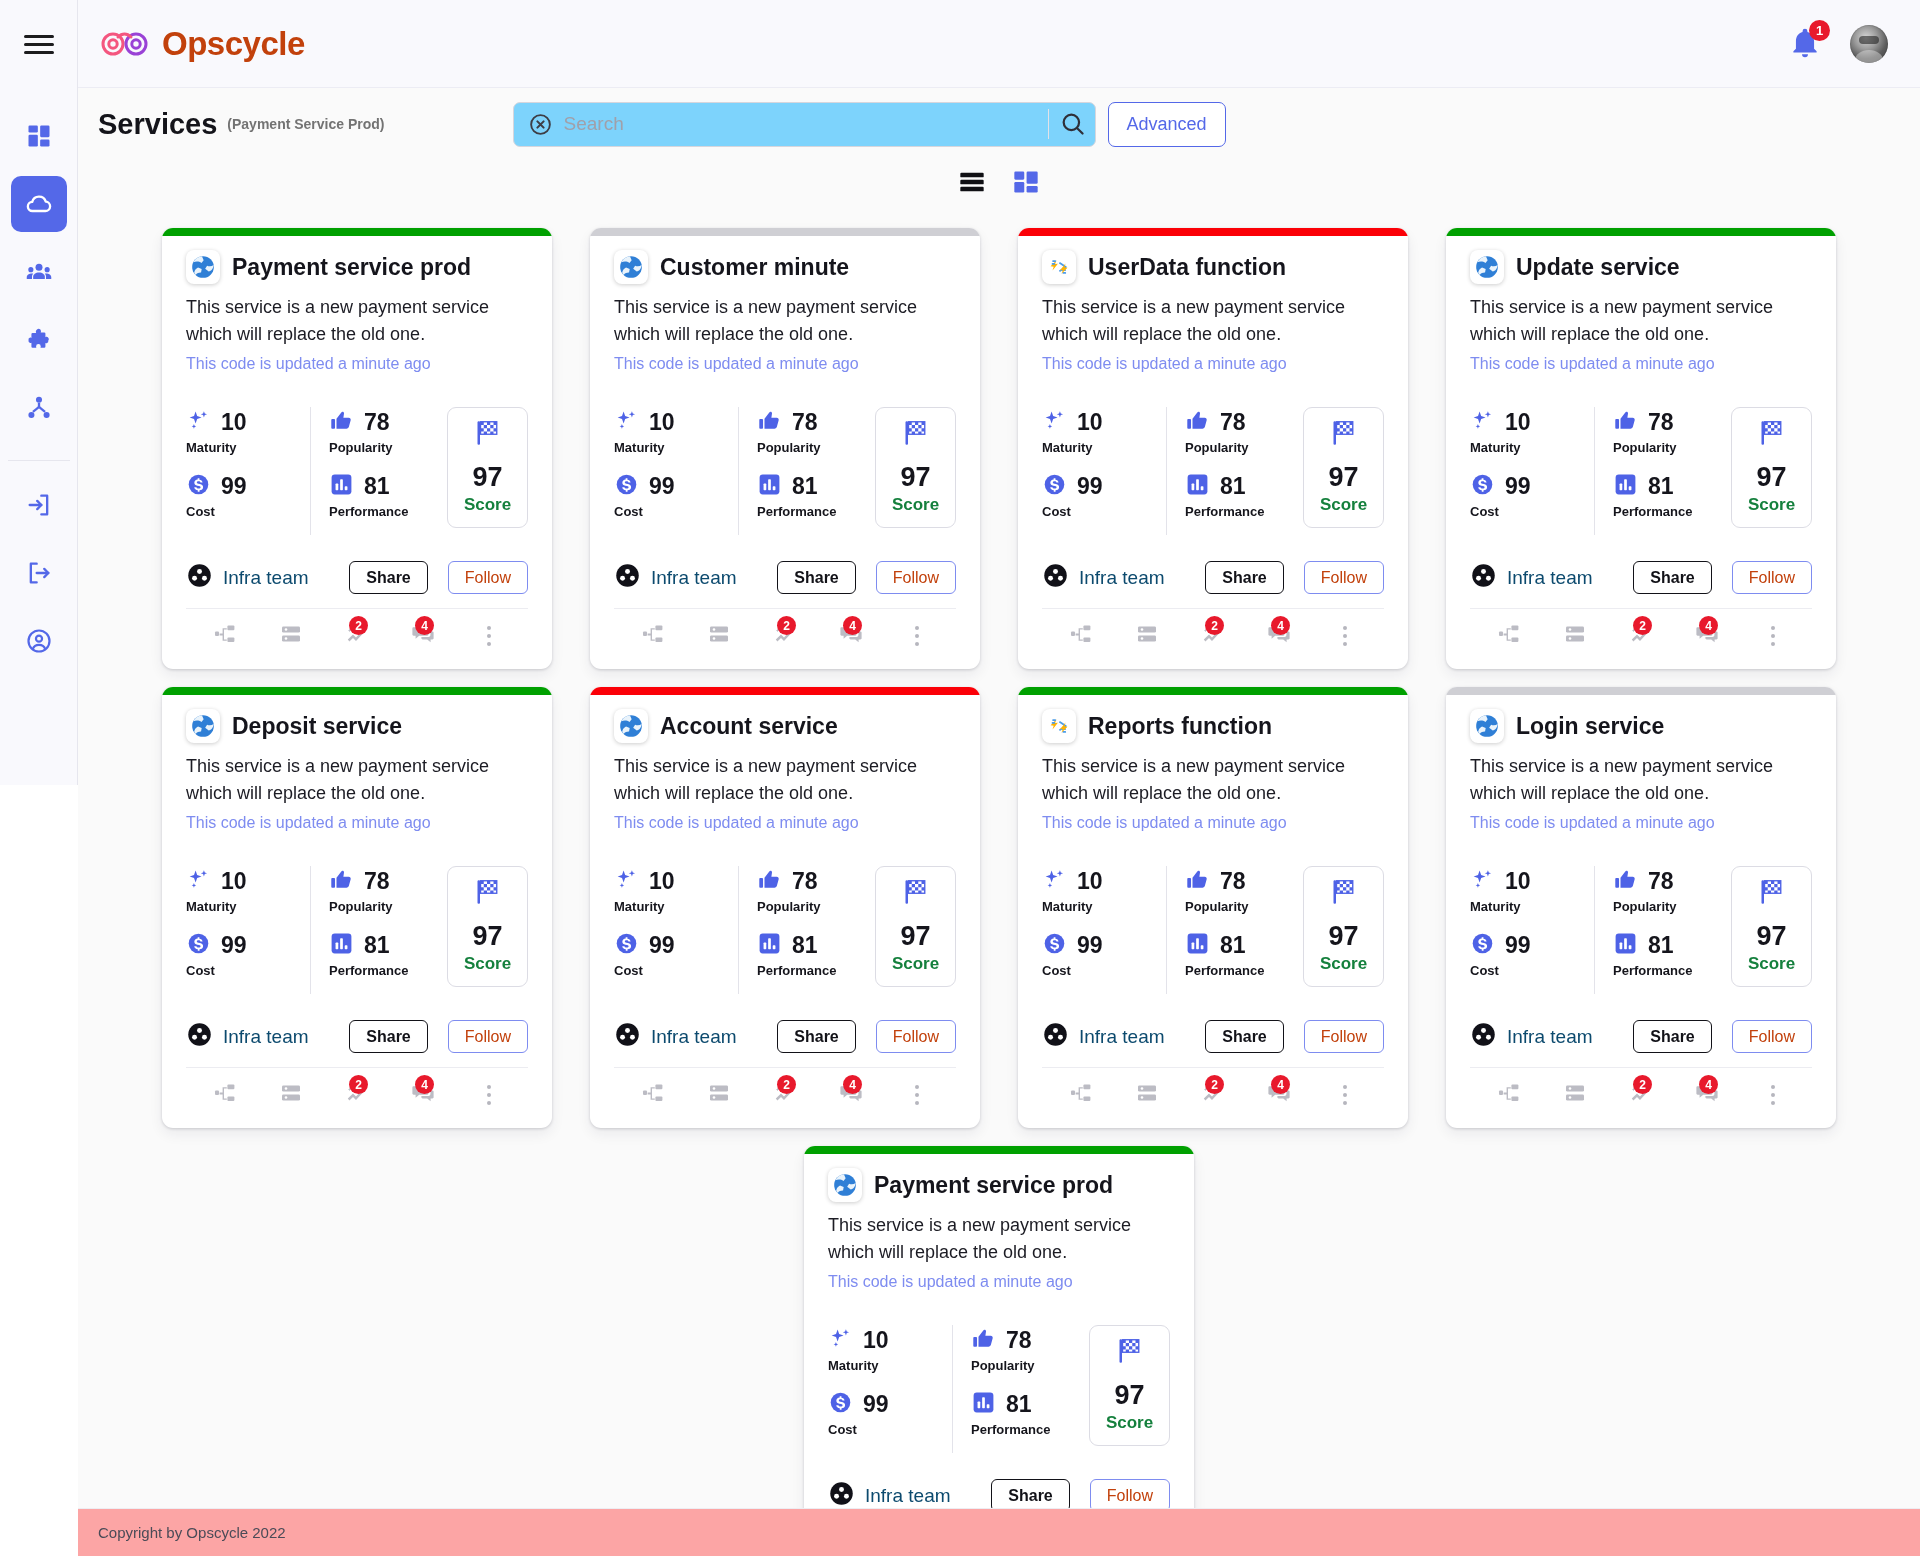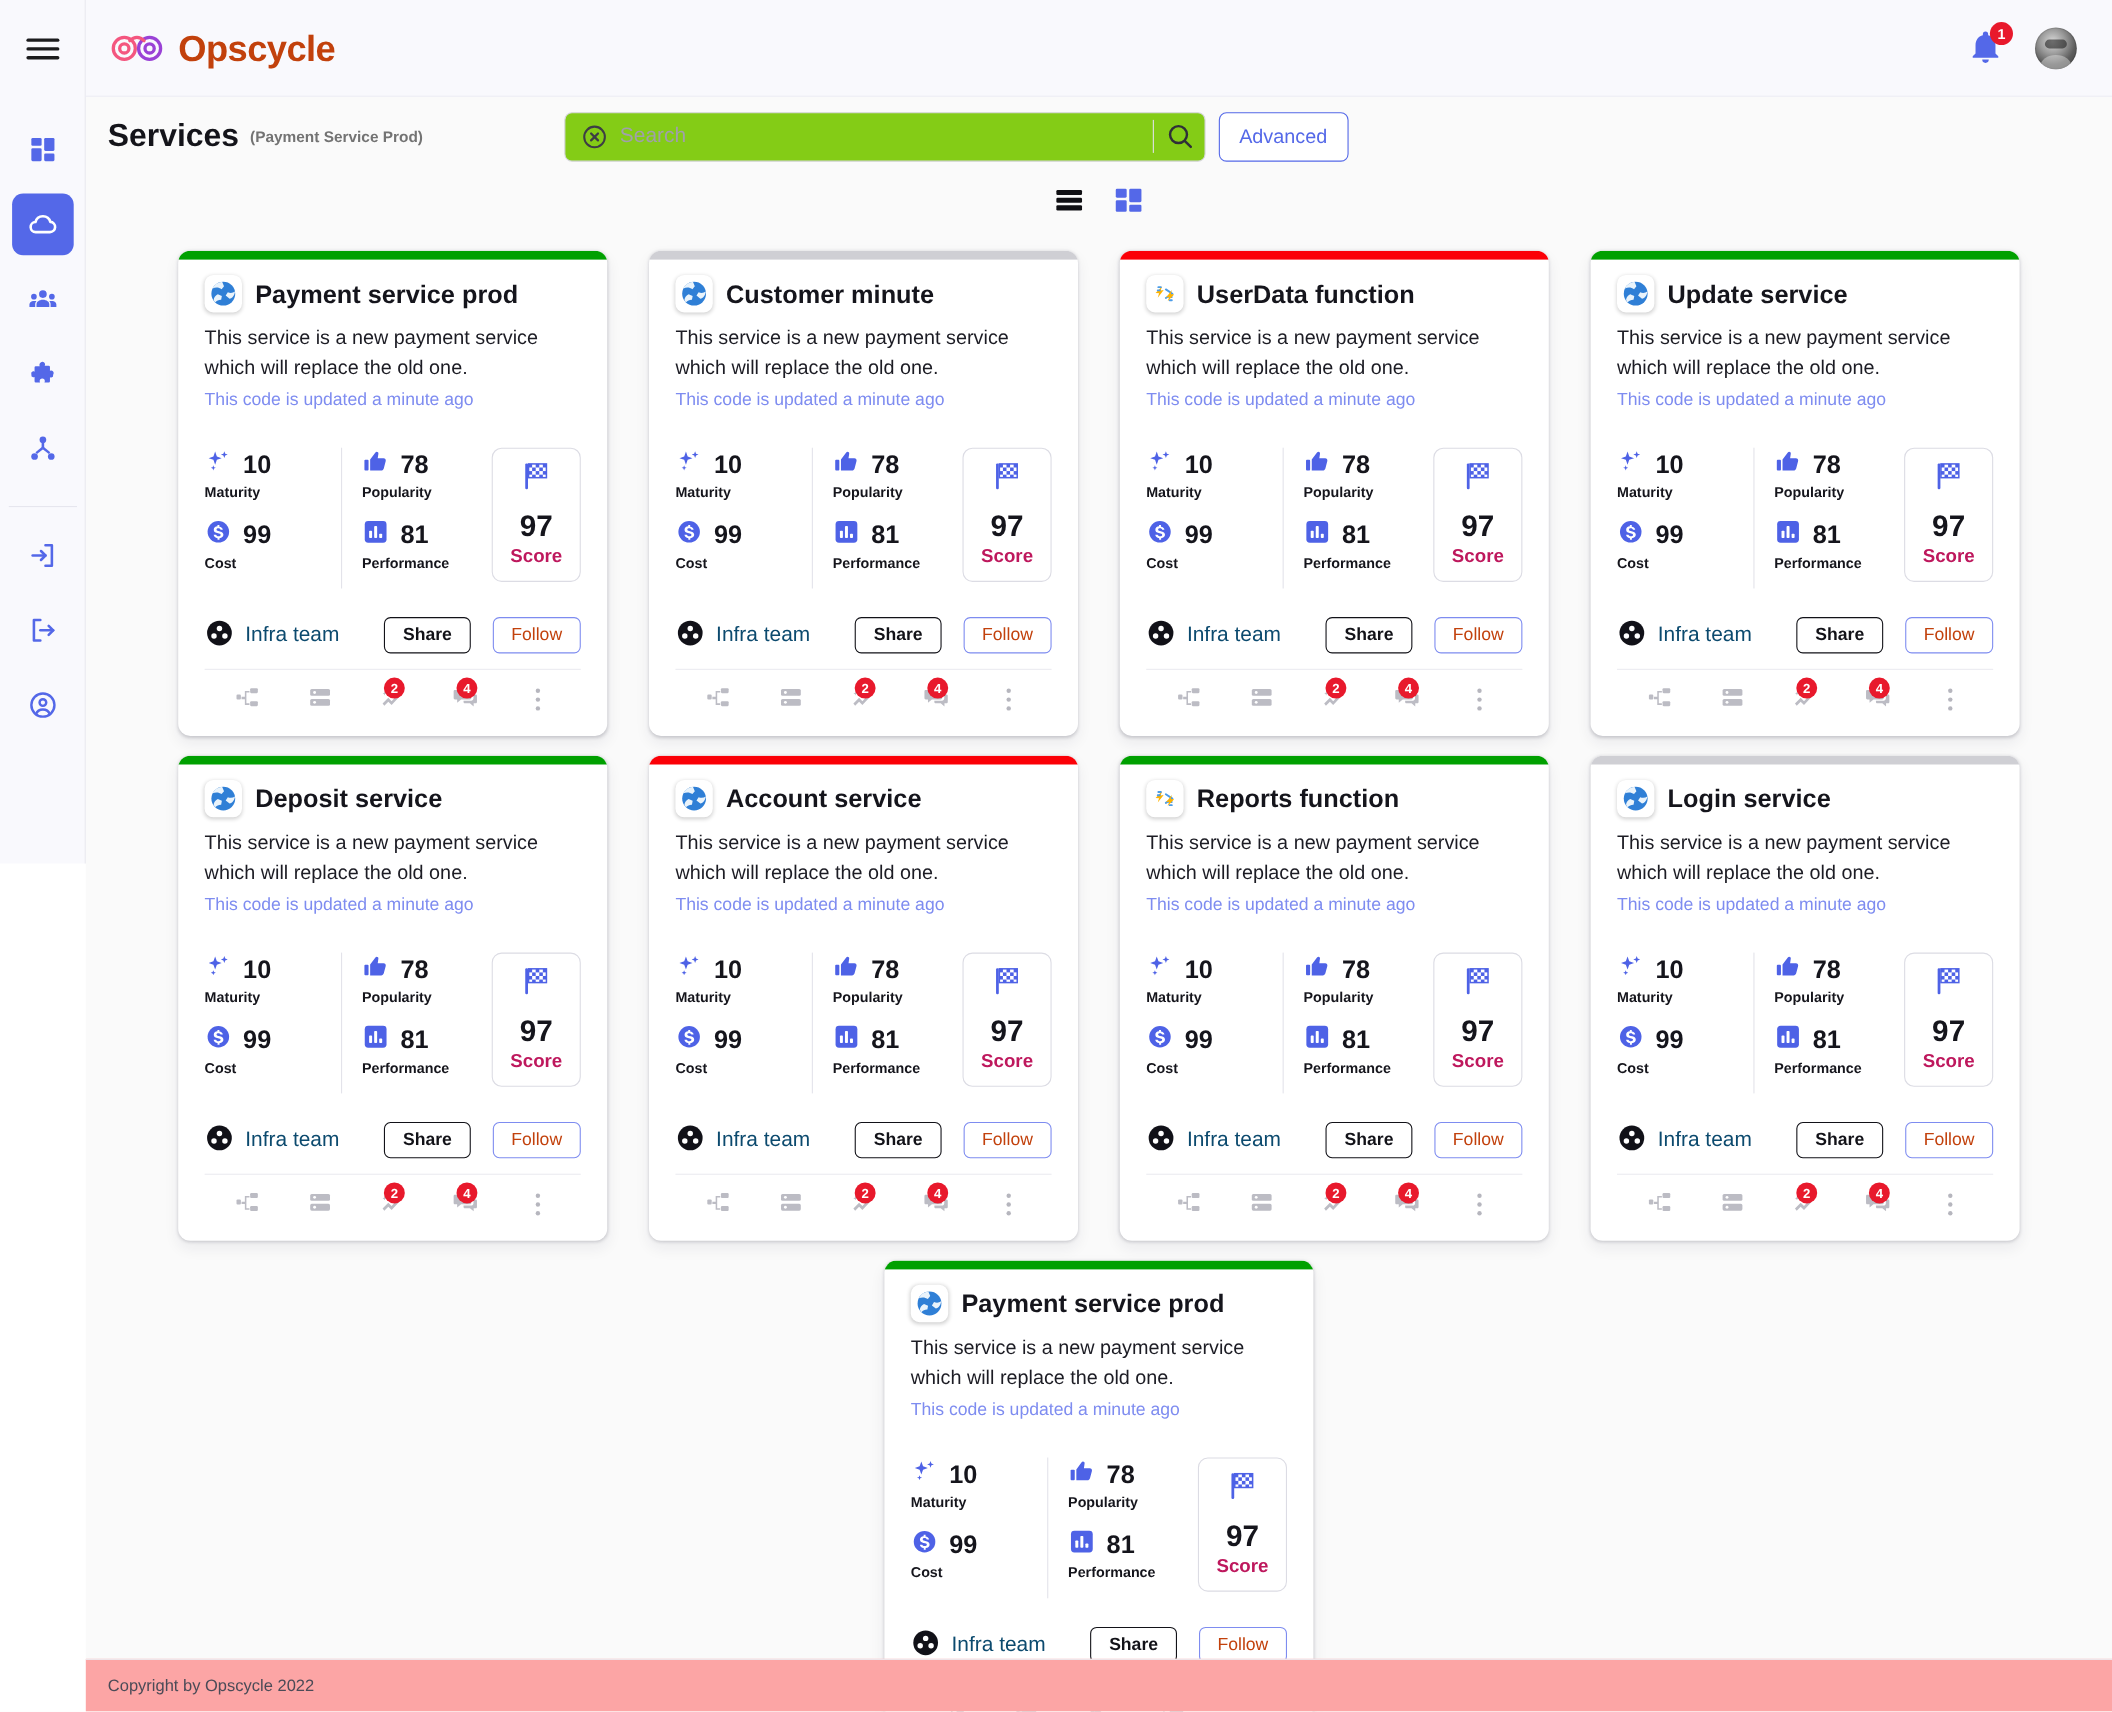--- a/index.html
+++ b/index.html
@@ -91,21 +91,21 @@
   }
   .page-title {
     margin-left: 20px; font-size: 29px; font-weight: bold; color: #14141a;
   }
   .page-sub {
     margin-left: 10px; font-size: 14px; font-weight: bold; color: #737373;
   }
   .search-area { margin-left: 128px; display: flex; align-items: center; gap: 12px; }
   .search-box {
     width: 583px; height: 45px;
-    border: 1px solid #d6d6dd; border-radius: 7px; background: #84cc16;
+    border: 1px solid #d6d6dd; border-radius: 7px; background: #7dd3fc;
     display: flex; align-items: center; padding: 0 8px 0 14px;
   }
   .clear-icon {
     width: 26px; height: 26px; flex: none; cursor: pointer;
     display: flex; align-items: center; justify-content: center;
   }
   .search-input {
     flex: 1; border: 0; outline: 0; font-size: 19px; color: #3a3a42;
     font-family: "Liberation Sans", sans-serif; margin-left: 10px; background: transparent;
   }
@@ -172,21 +172,21 @@
   .metric-val { font-size: 23px; font-weight: bold; color: #15151c; }
   .metric-label { font-size: 13px; font-weight: bold; color: #15151c; margin-top: 3px; }
 
   .score-box {
     width: 102px; min-height: 104px; margin-left: auto;
     border: 1px solid #dcdce4; border-radius: 9px; background: #fff;
     display: flex; flex-direction: column; align-items: center;
     justify-content: center; padding: 10px 0 12px 0;
   }
   .score-val { font-size: 27px; font-weight: bold; color: #15151c; margin-top: 10px; }
-  .score-label { font-size: 17px; font-weight: bold; color: #be185d; margin-top: 2px; }
+  .score-label { font-size: 17px; font-weight: bold; color: #15803d; margin-top: 2px; }
 
   .owner-row { display: flex; align-items: center; margin-top: 26px; gap: 10px; }
   .owner-name { font-size: 19px; color: #0c4a6e; }
   .btn {
     height: 33px; padding: 0 16px; border-radius: 6px; font-size: 16px;
     font-weight: bold; cursor: pointer; background: #fff;
     font-family: "Liberation Sans", sans-serif;
     display: flex; align-items: center;
   }
   .btn-share { border: 1.5px solid #121218; color: #121218; margin-left: auto; }

